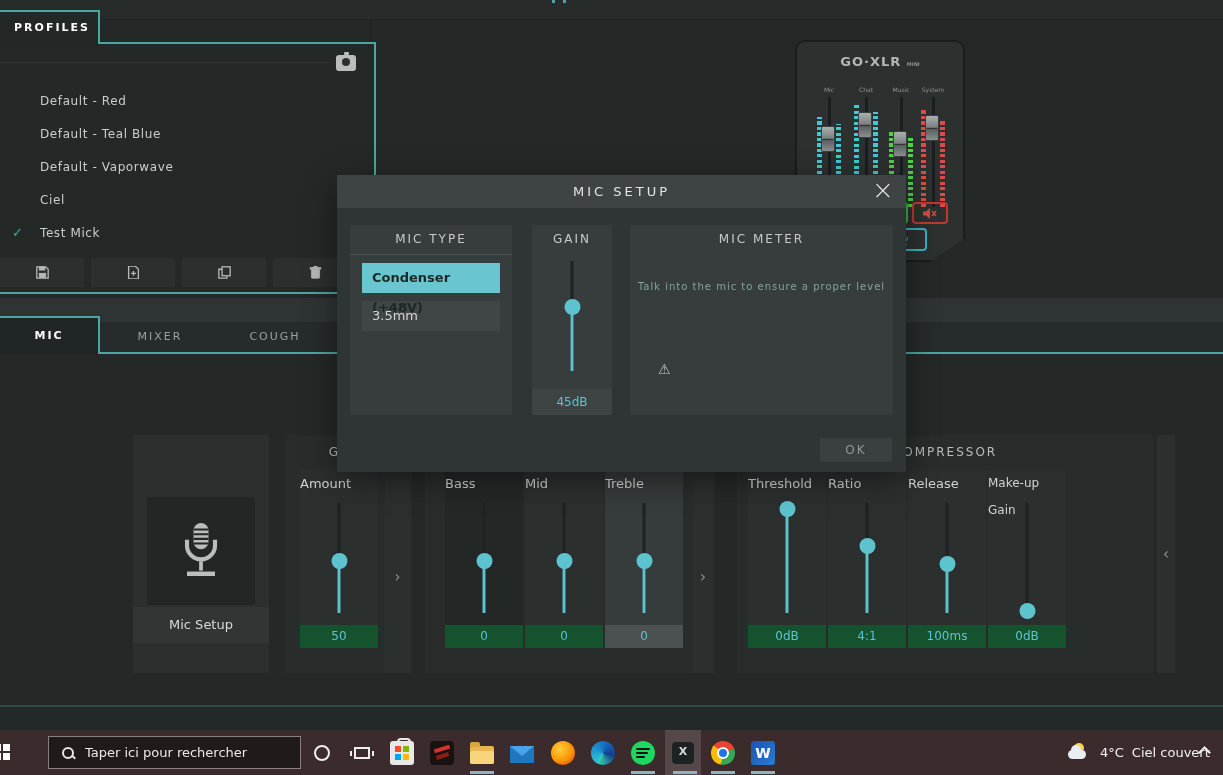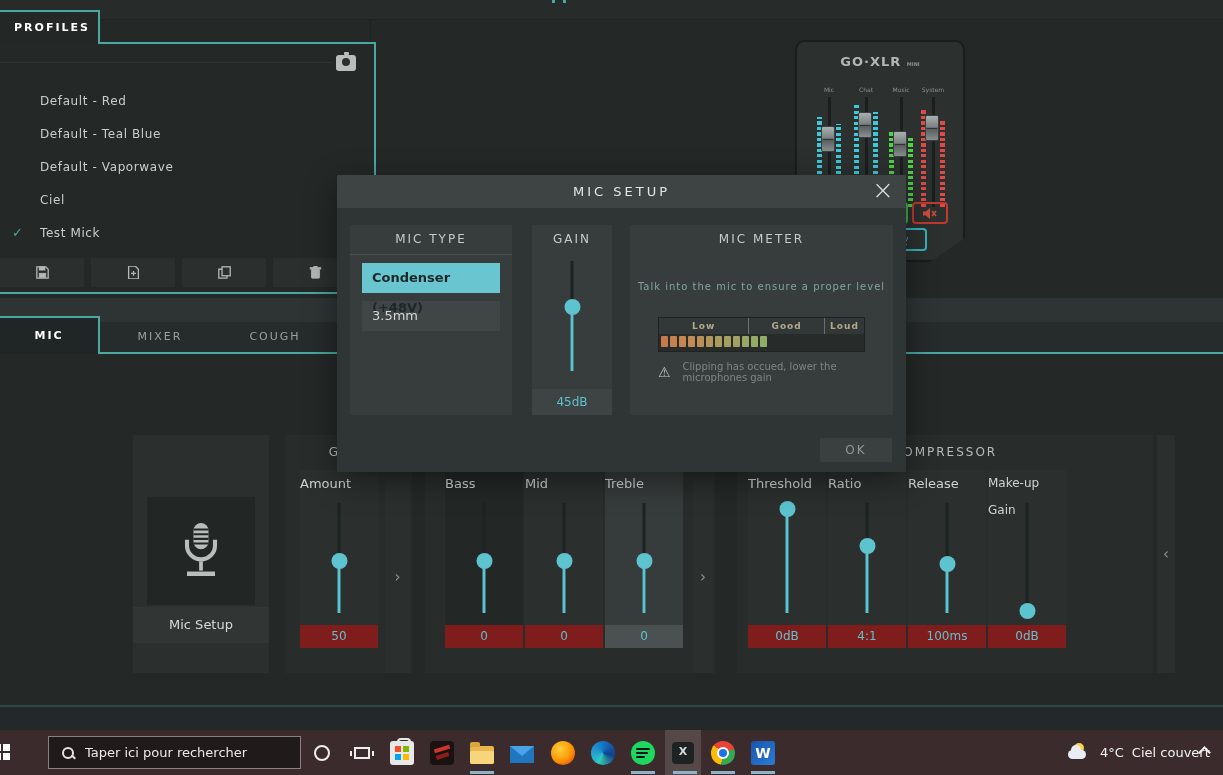--- a/index.html
+++ b/index.html
@@ -70,21 +70,21 @@
   .cols{display:flex;gap:2px}
   .col{width:78px;height:178px;background:#2b302f;display:flex;flex-direction:column}
   .col.dark{background:#232827}
   .col.hover{background:#363c3b}
   .col-label{height:27px;line-height:27px;font-size:13px;color:#ced3d2}
   .vslider{position:relative;flex:1;cursor:pointer}
   .vtrack{position:absolute;left:50%;transform:translateX(-50%);top:6px;width:3px;height:110px;background:#1d2222}
   .vfill{position:absolute;left:0;right:0;top:var(--pos);bottom:0;background:var(--accent)}
   .vthumb{position:absolute;left:50%;top:calc(var(--pos) - 8px);width:16px;height:16px;margin-left:-8px;
     border-radius:50%;background:var(--accent)}
-  .col-value{height:23px;line-height:23px;text-align:center;background:#7f1d1d;font-size:12px;color:var(--accent);cursor:pointer}
+  .col-value{height:23px;line-height:23px;text-align:center;background:#14532d;font-size:12px;color:var(--accent);cursor:pointer}
   .col.hover .col-value{background:#4b5150}
   .expander{position:absolute;top:45px;bottom:0;background:#2b302f;display:flex;align-items:center;justify-content:center;
     color:#8d9695;font-size:15px;cursor:pointer}
   .collapse-strip{left:1157px;top:435px;width:18px;height:238px;background:#2b302f;display:flex;
     align-items:center;justify-content:center;color:#8d9695;font-size:15px;cursor:pointer;z-index:1}
 
   
   .dialog{left:337px;top:175px;width:569px;height:297px;background:#2f3535;z-index:10;
     box-shadow:0 8px 30px rgba(0,0,0,.45)}
   .dlg-header{left:0;top:0;width:569px;height:33px;background:#3d4443;text-align:center;line-height:33px;
@@ -425,44 +425,22 @@
             <div class="vfill"></div>
             <div class="vthumb"></div>
           </div>
       </div>
       <div class="gain-value">45dB</div>
     </div>
 
     <div class="abs dlg-panel p-meter">
       <div class="panel-h" style="border-bottom:none">MIC METER</div>
       <div class="abs meter-hint">Talk into the mic to ensure a proper level</div>
-      <div class="abs meter-box">
-        <div class="scale-row">
-          <div class="scale-cell" style="width:44%">Low</div>
-          <div class="scale-cell" style="width:37%">Good</div>
-          <div class="scale-cell" style="width:19%">Loud</div>
-        </div>
-        <div class="seg-row">
-            <div class="seg" style="background: rgb(196, 121, 79);"></div>
-            <div class="seg" style="background: rgb(197, 128, 79);"></div>
-            <div class="seg" style="background: rgb(198, 134, 82);"></div>
-            <div class="seg" style="background: rgb(192, 139, 85);"></div>
-            <div class="seg" style="background: rgb(184, 145, 88);"></div>
-            <div class="seg" style="background: rgb(177, 149, 91);"></div>
-            <div class="seg" style="background: rgb(170, 154, 94);"></div>
-            <div class="seg" style="background: rgb(164, 158, 96);"></div>
-            <div class="seg" style="background: rgb(159, 162, 99);"></div>
-            <div class="seg" style="background: rgb(154, 166, 101);"></div>
-            <div class="seg" style="background: rgb(149, 170, 103);"></div>
-            <div class="seg" style="background: rgb(144, 173, 105);"></div>
-          </div>
-      </div>
       <div class="abs warn-row">
         <span class="warn-icon">⚠</span>
-        <span class="warn-text">Clipping has occued, lower the microphones gain</span>
       </div>
     </div>
 
     <div class="abs ok-btn">OK</div>
   </div>
 
   <div class="abs statusbar"></div>
   <div class="abs tray-icon">
     <i style="top:1px"></i>
       <i style="top:6px"></i>

